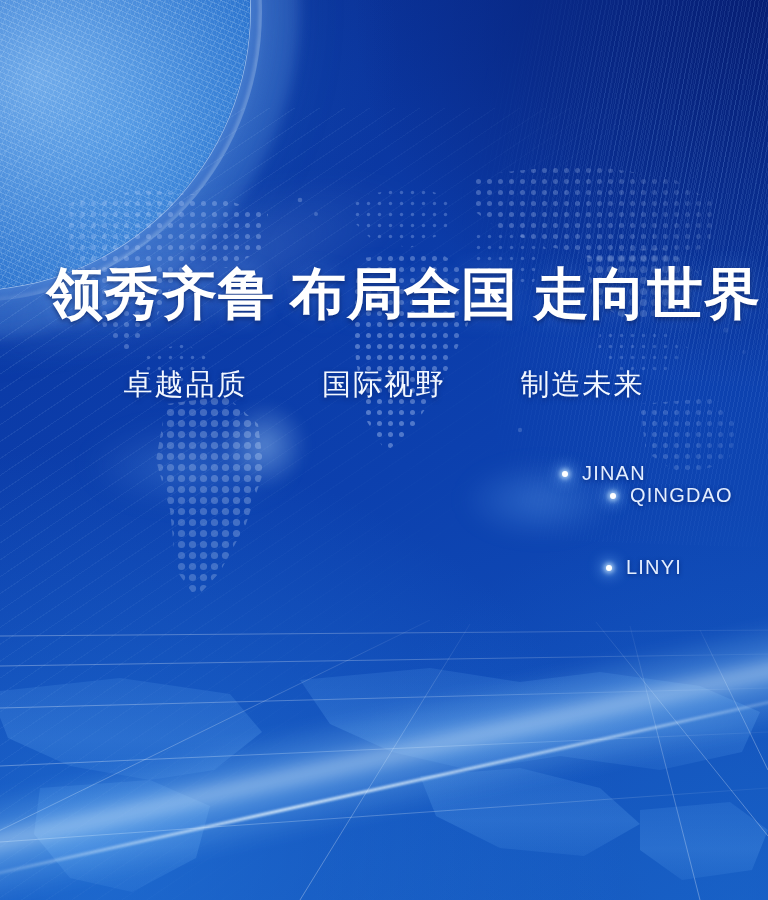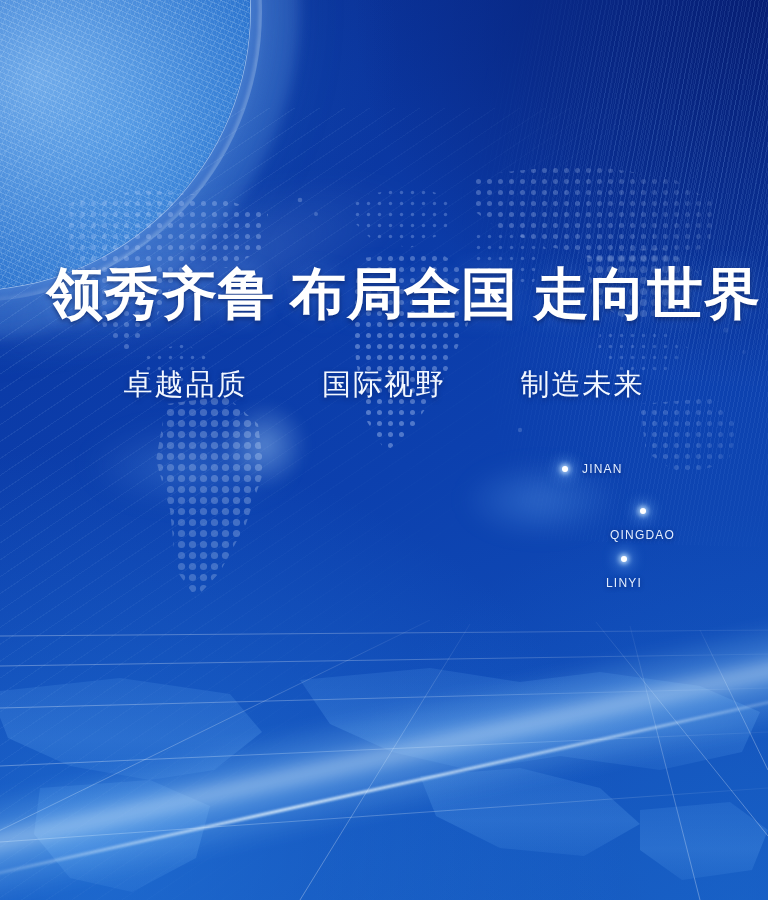--- a/index.html
+++ b/index.html
@@ -284,28 +284,28 @@
     border-radius: 50%;
     background: #ffffff;
     box-shadow:
       0 0 5px 2px rgba(200,230,255,0.85),
       0 0 13px 6px rgba(130,190,255,0.45);
     flex: 0 0 auto;
   }
   .city .name {
     color: #e4eeff;
     font-family: "Liberation Sans", "DejaVu Sans", sans-serif;
-    font-size: 12px;
+    font-size: 20px;
     font-weight: 400;
     letter-spacing: 1.2px;
     text-shadow: 0 1px 4px rgba(6,30,100,0.7);
   }
   .city-jinan   { left: 562px; top: 462px; }
-  .city-qingdao { left: 610px; top: 508px; flex-direction: column; }
-  .city-linyi   { left: 606px; top: 556px; flex-direction: column; }
+  .city-qingdao { left: 610px; top: 484px; }
+  .city-linyi   { left: 606px; top: 556px; }
 </style>
 </head>
 <body>
 
 <div class="banner">
 
   <div class="layer bg-base"></div>
   <div class="layer bg-tr-dark"></div>
 
   <div class="layer fibre"></div>

